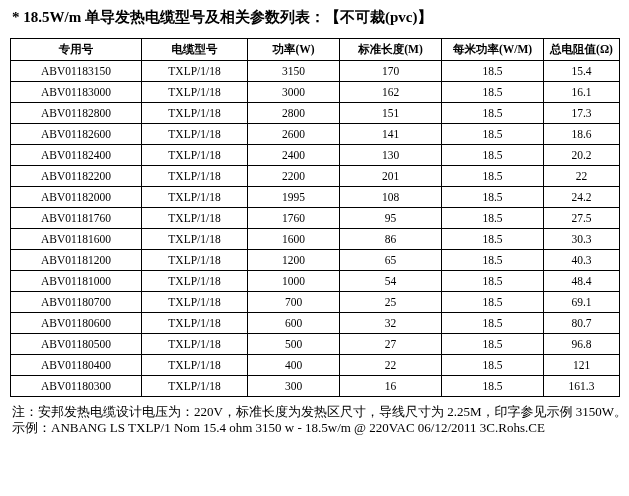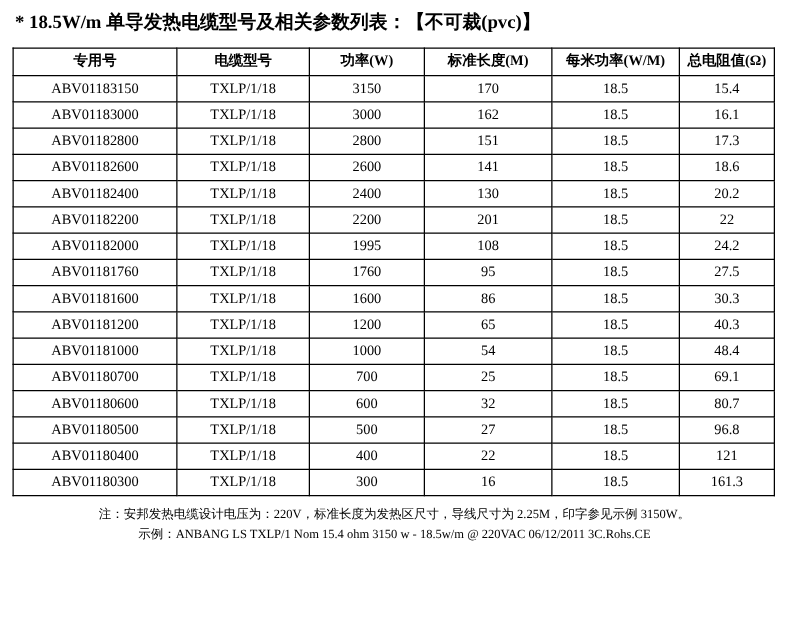--- a/index.html
+++ b/index.html
@@ -51,23 +51,22 @@
   }
   col.c0 { width: 131px; }
   col.c1 { width: 106px; }
   col.c2 { width: 92px; }
   col.c3 { width: 102px; }
   col.c4 { width: 102px; }
   col.c5 { width: 76px; }
   .notes {
     margin-top: 7px;
     margin-left: 2px;
-    font-size: 10px;
+    font-size: 13px;
     line-height: 16px;
-    text-align: center;
   }
   .notes div {
     white-space: nowrap;
   }
 </style>
 </head>
 <body>
 
 <div class="page">
 

